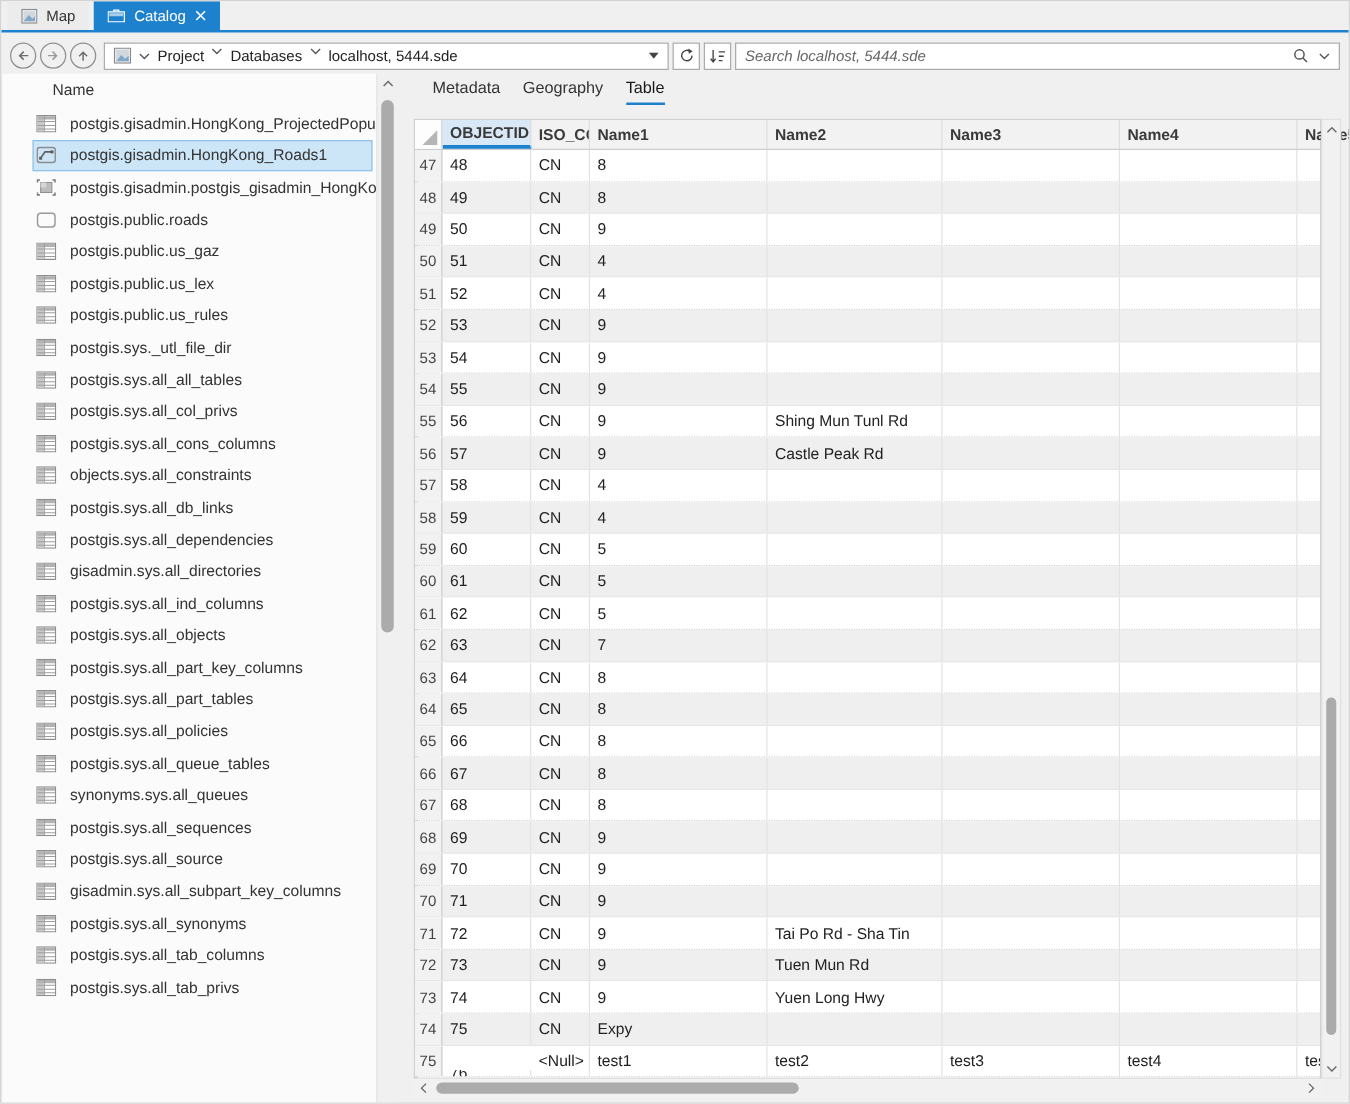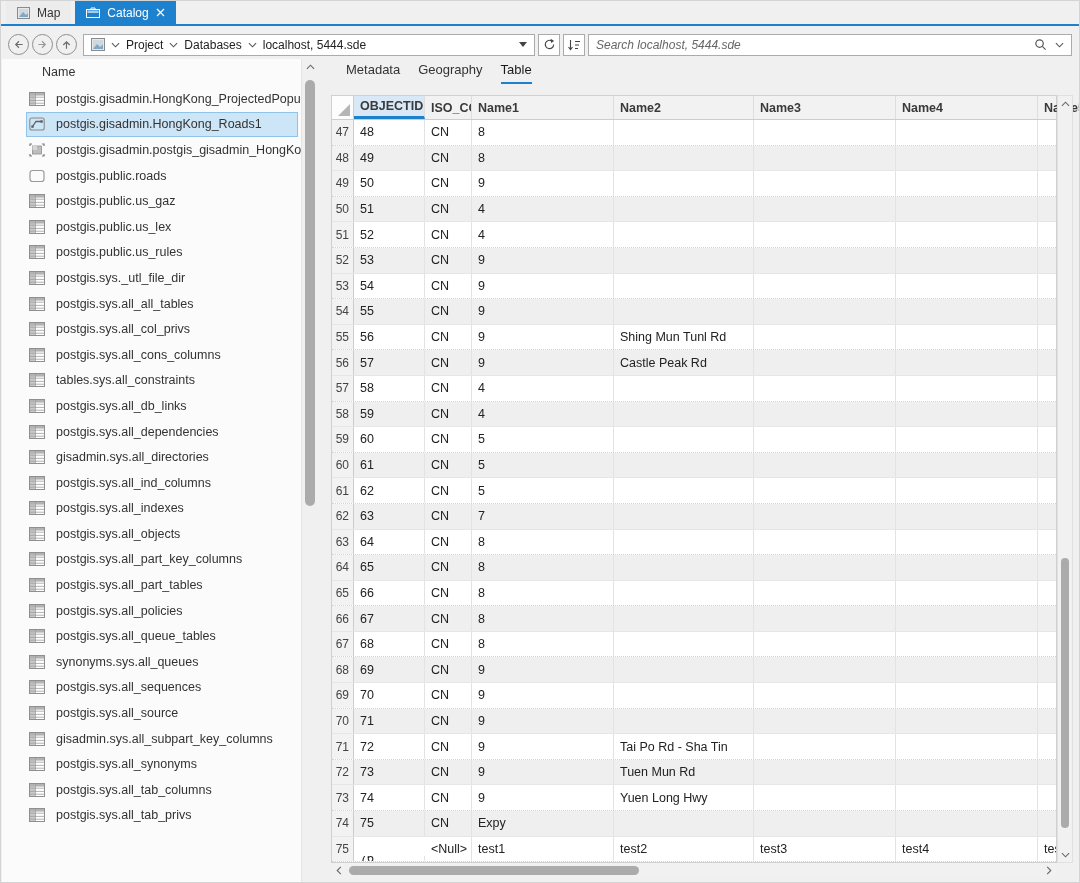--- a/index.html
+++ b/index.html
@@ -13,21 +13,21 @@
   .vtab{height:23px;display:flex;align-items:center;gap:7px;padding:0 11px;font-size:12px;color:#333;background:#ececec;margin-right:4px;}
   .vtab.active{background:#1e81ce;color:#fff;}
   .vtab .ticon{display:flex;align-items:center;}
 
   
   .navbar{position:absolute;top:29px;left:0;right:0;height:29px;display:flex;align-items:center;padding:0 7px;gap:3px;box-sizing:border-box;}
   .circ{width:19px;height:19px;border-radius:50%;border:1px solid #8f8f8f;background:#f0f0f0;
         display:flex;align-items:center;justify-content:center;flex:0 0 auto;}
   .combo{height:22px;background:#fff;border:1px solid #ababab;display:flex;align-items:center;
          width:452px;font-size:12px;gap:6px;padding:0 7px;box-sizing:border-box;margin-left:3px;}
-  .crumb{display:flex;align-items:center;gap:6px;}
+  .crumb{display:flex;align-items:flex-start;gap:6px;}
   .crumb-label{color:#222;}
   .combo .spacer{flex:1;}
   .btnbox{width:22px;height:22px;border:1px solid #ababab;background:#fff;display:flex;align-items:center;justify-content:center;flex:0 0 auto;box-sizing:border-box;}
   .searchbar{flex:1;height:22px;border:1px solid #ababab;background:#fff;display:flex;align-items:center;box-sizing:border-box;}
   .searchbar input{flex:1;border:none;outline:none;font-size:12px;color:#333;padding:0 7px;background:transparent;font-family:"Liberation Sans",sans-serif;}
   .searchbar input::placeholder{font-style:italic;color:#666;}
   .searchbar .sicons{display:flex;align-items:center;gap:8px;padding-right:7px;}
 
   
   .sidebar{position:absolute;top:58px;left:1px;width:299px;bottom:0;background:#fbfbfb;overflow:hidden;}
@@ -327,21 +327,21 @@
         </div>
         <div class="sb-item">
           <span class="sb-icon">
             <svg width="16" height="14" viewBox="0 0 16 14">
               <rect x="0.5" y="0.5" width="15" height="13" fill="#fff" stroke="#8f8f8f"></rect>
               <rect x="1" y="1" width="5" height="12" fill="#c9c9c9"></rect>
               <rect x="1" y="1" width="14" height="2.6" fill="#b2b2b2"></rect>
               <path d="M6.5 1 V13 M1 5.2 H15 M1 8.4 H15 M1 11.2 H15" stroke="#9d9d9d" stroke-width="0.8" fill="none"></path>
             </svg>
           </span>
-          <span class="sb-label">tables.sys.all_constraints</span>
+          <span class="sb-label">objects.sys.all_constraints</span>
         </div>
         <div class="sb-item">
           <span class="sb-icon">
             <svg width="16" height="14" viewBox="0 0 16 14">
               <rect x="0.5" y="0.5" width="15" height="13" fill="#fff" stroke="#8f8f8f"></rect>
               <rect x="1" y="1" width="5" height="12" fill="#c9c9c9"></rect>
               <rect x="1" y="1" width="14" height="2.6" fill="#b2b2b2"></rect>
               <path d="M6.5 1 V13 M1 5.2 H15 M1 8.4 H15 M1 11.2 H15" stroke="#9d9d9d" stroke-width="0.8" fill="none"></path>
             </svg>
           </span>
@@ -372,31 +372,20 @@
         <div class="sb-item">
           <span class="sb-icon">
             <svg width="16" height="14" viewBox="0 0 16 14">
               <rect x="0.5" y="0.5" width="15" height="13" fill="#fff" stroke="#8f8f8f"></rect>
               <rect x="1" y="1" width="5" height="12" fill="#c9c9c9"></rect>
               <rect x="1" y="1" width="14" height="2.6" fill="#b2b2b2"></rect>
               <path d="M6.5 1 V13 M1 5.2 H15 M1 8.4 H15 M1 11.2 H15" stroke="#9d9d9d" stroke-width="0.8" fill="none"></path>
             </svg>
           </span>
           <span class="sb-label">postgis.sys.all_ind_columns</span>
-        </div>
-        <div class="sb-item">
-          <span class="sb-icon">
-            <svg width="16" height="14" viewBox="0 0 16 14">
-              <rect x="0.5" y="0.5" width="15" height="13" fill="#fff" stroke="#8f8f8f"></rect>
-              <rect x="1" y="1" width="5" height="12" fill="#c9c9c9"></rect>
-              <rect x="1" y="1" width="14" height="2.6" fill="#b2b2b2"></rect>
-              <path d="M6.5 1 V13 M1 5.2 H15 M1 8.4 H15 M1 11.2 H15" stroke="#9d9d9d" stroke-width="0.8" fill="none"></path>
-            </svg>
-          </span>
-          <span class="sb-label">postgis.sys.all_indexes</span>
         </div>
         <div class="sb-item">
           <span class="sb-icon">
             <svg width="16" height="14" viewBox="0 0 16 14">
               <rect x="0.5" y="0.5" width="15" height="13" fill="#fff" stroke="#8f8f8f"></rect>
               <rect x="1" y="1" width="5" height="12" fill="#c9c9c9"></rect>
               <rect x="1" y="1" width="14" height="2.6" fill="#b2b2b2"></rect>
               <path d="M6.5 1 V13 M1 5.2 H15 M1 8.4 H15 M1 11.2 H15" stroke="#9d9d9d" stroke-width="0.8" fill="none"></path>
             </svg>
           </span>

